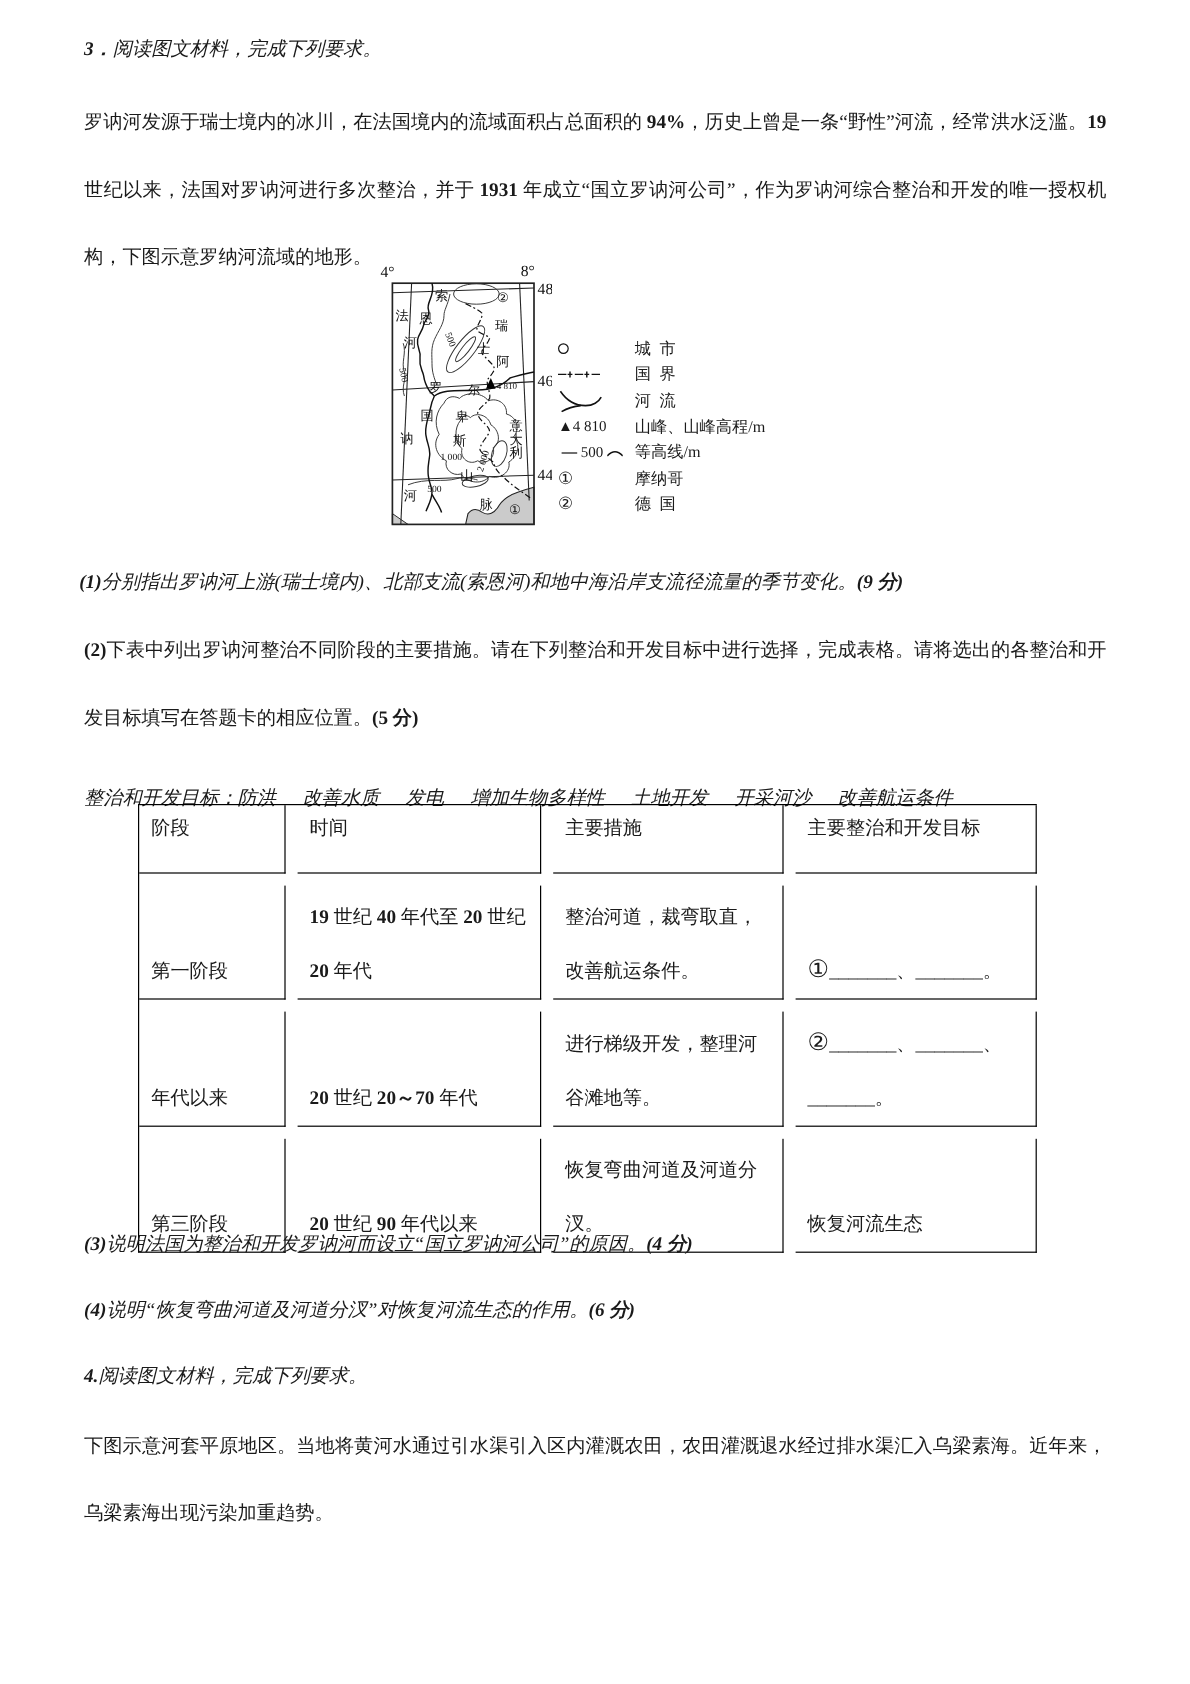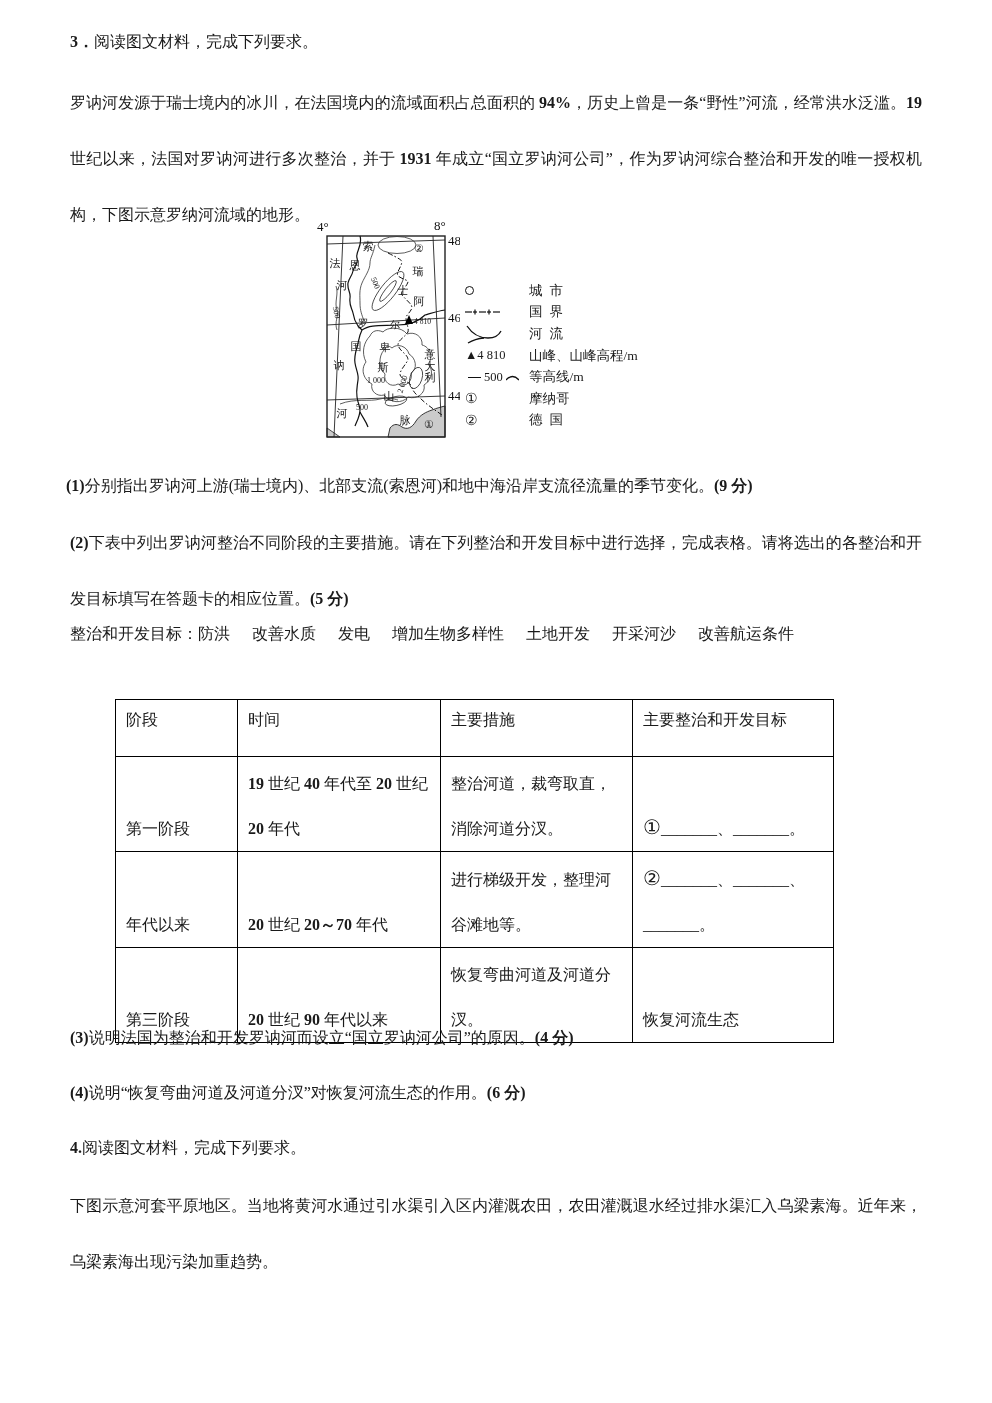--- a/index.html
+++ b/index.html
@@ -1,44 +1,44 @@
 <!DOCTYPE html>
 <html><head>
 <meta charset="utf-8">
 <style>
   html,body{margin:0;padding:0;background:#ffffff;}
   body{width:992px;height:1403px;position:relative;color:#1a1a1a;
        font-family:"Liberation Serif","DejaVu Serif",serif;}
   .abs{position:absolute;}
   .b{font-weight:bold;}
-  .line{font-size:16px;line-height:24px;white-space:nowrap;}
+  .line{font-size:16px;line-height:24px;white-space:nowrap;font-style:italic;}
   .para{font-size:16px;line-height:56px;text-align:justify;}
   
   #figure{left:310px;top:218px;width:370px;height:232px;}
   #mapsvg{position:absolute;left:0;top:0;}
   #legend{position:absolute;left:155px;top:62px;width:210px;}
   .lrow{display:flex;align-items:center;height:21.6px;font-size:13.5px;}
   .lsym{width:56px;display:flex;justify-content:flex-start;align-items:center;flex-shrink:0;}
   .llab{margin-left:8px;white-space:nowrap;}
   .sp2{letter-spacing:7px;}
   .ring{width:7px;height:7px;border:1px solid #111;border-radius:50%;display:inline-block;}
   .cdash{display:inline-block;width:13px;height:0;border-top:1.3px solid #111;margin:0 3px;}
   
-  #qtable{left:115px;top:699px;display:grid;
+  #qtable{left:115px;top:670px;display:grid;
           grid-template-columns:122px 203px 192px 201px;
           grid-template-rows:57px 95px 96px 95px;
           border-top:1.6px solid #000;border-left:1.6px solid #000;
-          font-size:16px;}
+          font-size:16px;gap:10px;}
   #qtable>div{border-right:1.6px solid #000;border-bottom:1.6px solid #000;
           padding:0 10px;display:flex;align-items:flex-end;box-sizing:border-box;}
   #qtable .hd{align-items:flex-start;padding-top:9px;line-height:22px;}
   .cellwrap{line-height:45px;}
   .circ{font-size:20px;line-height:45px;}
   
-  .goal-opt{display:inline-block;margin-right:22px;}
+  .goal-opt{display:inline-block;margin-right:22px;margin-top:32px;}
   svg text{font-family:"Liberation Serif","DejaVu Serif",serif;fill:#111;}
 </style>
 </head>
 <body>
 
 <div class="abs line" style="left:70px;top:30px;">
   <span class="b">3．</span><span>阅读图文材料，完成下列要求。</span>
 </div>
 
 <div class="abs para" style="left:70px;top:75px;width:852px;">
@@ -215,21 +215,21 @@
       <span>主要整治和开发目标</span>
     </div>
 
   <div>
       <span class="cellwrap">第一阶段</span>
     </div>
   <div>
       <span class="cellwrap"><span class="b">19</span><span> 世纪 </span><span class="b">40</span><span> 年代至 </span><span class="b">20</span><span> 世纪 </span><span class="b">20</span><span> 年代</span></span>
     </div>
   <div>
-      <span class="cellwrap">整治河道，裁弯取直，消除河道分汊。</span>
+      <span class="cellwrap">整治河道，裁弯取直，改善航运条件。</span>
     </div>
   <div>
       <span class="cellwrap"><span class="circ">①</span><span>_______、_______。</span></span>
     </div>
 
   <div>
       <span class="cellwrap">年代以来</span>
     </div>
   <div>
       <span class="cellwrap"><span class="b">20</span><span> 世纪 </span><span class="b">20～70</span><span> 年代</span></span>

